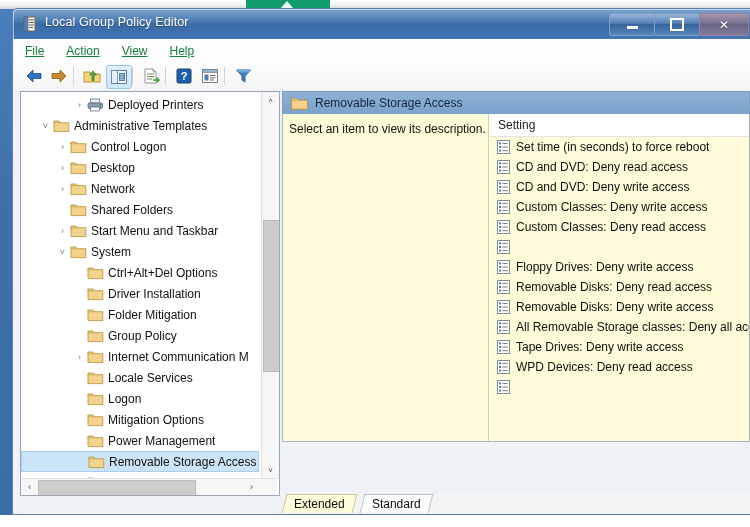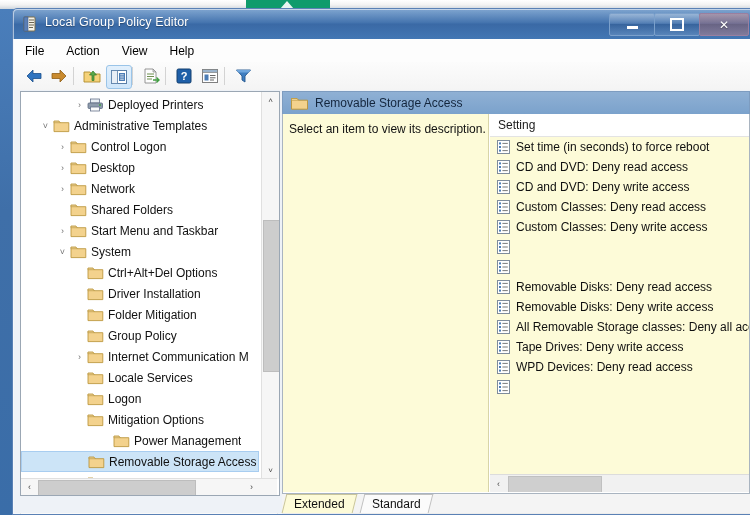--- a/index.html
+++ b/index.html
@@ -103,23 +103,24 @@
 
   
   #menubar {
     position: absolute; left: 1px; top: 30px; width: 740px; height: 23px;
     background: #fdfdfd;
     border-bottom: 1px solid #e4e4e4;
   }
   .menu-item {
     float: left;
     padding: 4px 11px 0 11px;
-    font-size: 12px; color: #000000;
+    font-size: 12px; color: #15803d;
     height: 19px; line-height: 16px;
     cursor: default;
+    text-decoration: underline;
   }
 
   
   #toolbar {
     position: absolute; left: 1px; top: 53px; width: 740px; height: 28px;
     background: linear-gradient(to bottom, #fcfcfc 0%, #f4f4f4 100%);
     border-bottom: 1px solid #dadada;
   }
   .tb-btn {
     position: absolute; top: 3px; width: 24px; height: 22px;
@@ -222,21 +223,21 @@
   }
   #rp-header-ico {
     position: absolute; left: 8px; top: 4px; width: 17px; height: 14px;
   }
   #rp-header-text {
     position: absolute; left: 32px; top: 4px;
     font-size: 12px; color: #14263d;
     white-space: nowrap;
   }
   #rp-body {
-    position: absolute; left: 0; top: 23px; width: 468px; height: 380px;
+    position: absolute; left: 0; top: 23px; width: 468px; height: 328px;
     border: 1px solid #a9b4c0;
     border-top: none;
     background: #ffffff;
     box-sizing: border-box;
     overflow: hidden;
   }
   #desc-pane {
     position: absolute; left: 0; top: 0; width: 206px; height: 378px;
     background: #fdfbd8;
     border-right: 1px solid #d8d4a8;
@@ -590,21 +591,21 @@
             <span class="tree-label">Logon</span>
           </div>
           <div class="tree-row" style="padding-left: 51px;">
             <span class="chevron"></span>
             <span class="folder-ico"><svg width="17" height="14" viewBox="0 0 17 14">
                 <path d="M1 2.2 L6 2.2 L7.2 3.7 L15.8 3.7 L15.8 12.6 L1 12.6 Z" fill="#f3d28d" stroke="#b99338" stroke-width="0.85"></path>
                 <path d="M1 2.2 L6 2.2 L7.2 3.7 L1 3.7 Z" fill="#f8e3b4" stroke="#b99338" stroke-width="0.7"></path>
               </svg></span>
             <span class="tree-label">Mitigation Options</span>
           </div>
-          <div class="tree-row" style="padding-left: 77px;">
+          <div class="tree-row" style="padding-left: 51px;">
             <span class="chevron"></span>
             <span class="folder-ico"><svg width="17" height="14" viewBox="0 0 17 14">
                 <path d="M1 2.2 L6 2.2 L7.2 3.7 L15.8 3.7 L15.8 12.6 L1 12.6 Z" fill="#f3d28d" stroke="#b99338" stroke-width="0.85"></path>
                 <path d="M1 2.2 L6 2.2 L7.2 3.7 L1 3.7 Z" fill="#f8e3b4" stroke="#b99338" stroke-width="0.7"></path>
               </svg></span>
             <span class="tree-label">Power Management</span>
           </div>
           <div class="tree-row selected" style="padding-left: 51px;">
             <span class="chevron"></span>
             <span class="folder-ico"><svg width="17" height="14" viewBox="0 0 17 14">
@@ -699,55 +700,56 @@
               <div class="setting-row">
                 <span class="setting-ico"><svg width="13" height="14" viewBox="0 0 13 14">
                     <rect x="0.5" y="0.5" width="12" height="13" fill="#ffffff" stroke="#7f8c9b" stroke-width="1"></rect>
                     <rect x="2" y="2.4" width="2" height="2" fill="#4b7cb5"></rect>
                     <rect x="2" y="6" width="2" height="2" fill="#4b7cb5"></rect>
                     <rect x="2" y="9.6" width="2" height="2" fill="#4b7cb5"></rect>
                     <line x1="5.4" y1="3.4" x2="10.8" y2="3.4" stroke="#7a7a7a" stroke-width="1"></line>
                     <line x1="5.4" y1="7" x2="10.8" y2="7" stroke="#7a7a7a" stroke-width="1"></line>
                     <line x1="5.4" y1="10.6" x2="10.8" y2="10.6" stroke="#7a7a7a" stroke-width="1"></line>
                   </svg></span>
+                <span>Custom Classes: Deny write access</span>
+              </div>
+              <div class="setting-row">
+                <span class="setting-ico"><svg width="13" height="14" viewBox="0 0 13 14">
+                    <rect x="0.5" y="0.5" width="12" height="13" fill="#ffffff" stroke="#7f8c9b" stroke-width="1"></rect>
+                    <rect x="2" y="2.4" width="2" height="2" fill="#4b7cb5"></rect>
+                    <rect x="2" y="6" width="2" height="2" fill="#4b7cb5"></rect>
+                    <rect x="2" y="9.6" width="2" height="2" fill="#4b7cb5"></rect>
+                    <line x1="5.4" y1="3.4" x2="10.8" y2="3.4" stroke="#7a7a7a" stroke-width="1"></line>
+                    <line x1="5.4" y1="7" x2="10.8" y2="7" stroke="#7a7a7a" stroke-width="1"></line>
+                    <line x1="5.4" y1="10.6" x2="10.8" y2="10.6" stroke="#7a7a7a" stroke-width="1"></line>
+                  </svg></span>
                 <span>Custom Classes: Deny read access</span>
               </div>
               <div class="setting-row">
                 <span class="setting-ico"><svg width="13" height="14" viewBox="0 0 13 14">
                     <rect x="0.5" y="0.5" width="12" height="13" fill="#ffffff" stroke="#7f8c9b" stroke-width="1"></rect>
                     <rect x="2" y="2.4" width="2" height="2" fill="#4b7cb5"></rect>
                     <rect x="2" y="6" width="2" height="2" fill="#4b7cb5"></rect>
                     <rect x="2" y="9.6" width="2" height="2" fill="#4b7cb5"></rect>
                     <line x1="5.4" y1="3.4" x2="10.8" y2="3.4" stroke="#7a7a7a" stroke-width="1"></line>
                     <line x1="5.4" y1="7" x2="10.8" y2="7" stroke="#7a7a7a" stroke-width="1"></line>
                     <line x1="5.4" y1="10.6" x2="10.8" y2="10.6" stroke="#7a7a7a" stroke-width="1"></line>
                   </svg></span>
-                <span>Custom Classes: Deny write access</span>
-              </div>
-              <div class="setting-row">
-                <span class="setting-ico"><svg width="13" height="14" viewBox="0 0 13 14">
-                    <rect x="0.5" y="0.5" width="12" height="13" fill="#ffffff" stroke="#7f8c9b" stroke-width="1"></rect>
-                    <rect x="2" y="2.4" width="2" height="2" fill="#4b7cb5"></rect>
-                    <rect x="2" y="6" width="2" height="2" fill="#4b7cb5"></rect>
-                    <rect x="2" y="9.6" width="2" height="2" fill="#4b7cb5"></rect>
-                    <line x1="5.4" y1="3.4" x2="10.8" y2="3.4" stroke="#7a7a7a" stroke-width="1"></line>
-                    <line x1="5.4" y1="7" x2="10.8" y2="7" stroke="#7a7a7a" stroke-width="1"></line>
-                    <line x1="5.4" y1="10.6" x2="10.8" y2="10.6" stroke="#7a7a7a" stroke-width="1"></line>
-                  </svg></span>
-              </div>
-              <div class="setting-row">
-                <span class="setting-ico"><svg width="13" height="14" viewBox="0 0 13 14">
-                    <rect x="0.5" y="0.5" width="12" height="13" fill="#ffffff" stroke="#7f8c9b" stroke-width="1"></rect>
-                    <rect x="2" y="2.4" width="2" height="2" fill="#4b7cb5"></rect>
-                    <rect x="2" y="6" width="2" height="2" fill="#4b7cb5"></rect>
-                    <rect x="2" y="9.6" width="2" height="2" fill="#4b7cb5"></rect>
-                    <line x1="5.4" y1="3.4" x2="10.8" y2="3.4" stroke="#7a7a7a" stroke-width="1"></line>
-                    <line x1="5.4" y1="7" x2="10.8" y2="7" stroke="#7a7a7a" stroke-width="1"></line>
-                    <line x1="5.4" y1="10.6" x2="10.8" y2="10.6" stroke="#7a7a7a" stroke-width="1"></line>
-                  </svg></span>
+              </div>
+              <div class="setting-row">
+                <span class="setting-ico"><svg width="13" height="14" viewBox="0 0 13 14">
+                    <rect x="0.5" y="0.5" width="12" height="13" fill="#ffffff" stroke="#7f8c9b" stroke-width="1"></rect>
+                    <rect x="2" y="2.4" width="2" height="2" fill="#4b7cb5"></rect>
+                    <rect x="2" y="6" width="2" height="2" fill="#4b7cb5"></rect>
+                    <rect x="2" y="9.6" width="2" height="2" fill="#4b7cb5"></rect>
+                    <line x1="5.4" y1="3.4" x2="10.8" y2="3.4" stroke="#7a7a7a" stroke-width="1"></line>
+                    <line x1="5.4" y1="7" x2="10.8" y2="7" stroke="#7a7a7a" stroke-width="1"></line>
+                    <line x1="5.4" y1="10.6" x2="10.8" y2="10.6" stroke="#7a7a7a" stroke-width="1"></line>
+                  </svg></span>
+                <span>Floppy Drives: Deny write access</span>
               </div>
               <div class="setting-row">
                 <span class="setting-ico"><svg width="13" height="14" viewBox="0 0 13 14">
                     <rect x="0.5" y="0.5" width="12" height="13" fill="#ffffff" stroke="#7f8c9b" stroke-width="1"></rect>
                     <rect x="2" y="2.4" width="2" height="2" fill="#4b7cb5"></rect>
                     <rect x="2" y="6" width="2" height="2" fill="#4b7cb5"></rect>
                     <rect x="2" y="9.6" width="2" height="2" fill="#4b7cb5"></rect>
                     <line x1="5.4" y1="3.4" x2="10.8" y2="3.4" stroke="#7a7a7a" stroke-width="1"></line>
                     <line x1="5.4" y1="7" x2="10.8" y2="7" stroke="#7a7a7a" stroke-width="1"></line>
                     <line x1="5.4" y1="10.6" x2="10.8" y2="10.6" stroke="#7a7a7a" stroke-width="1"></line>

